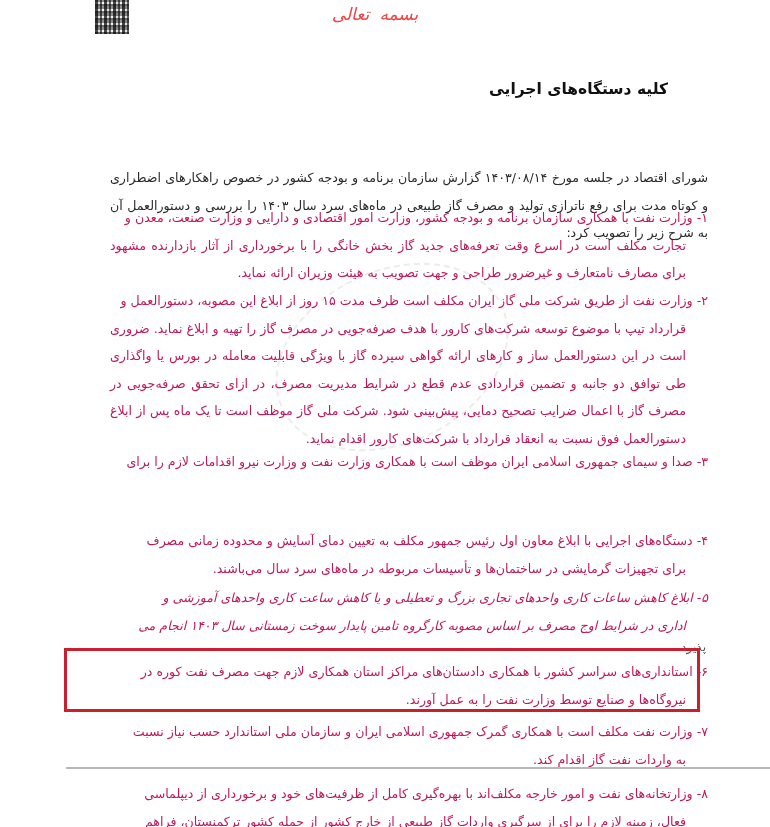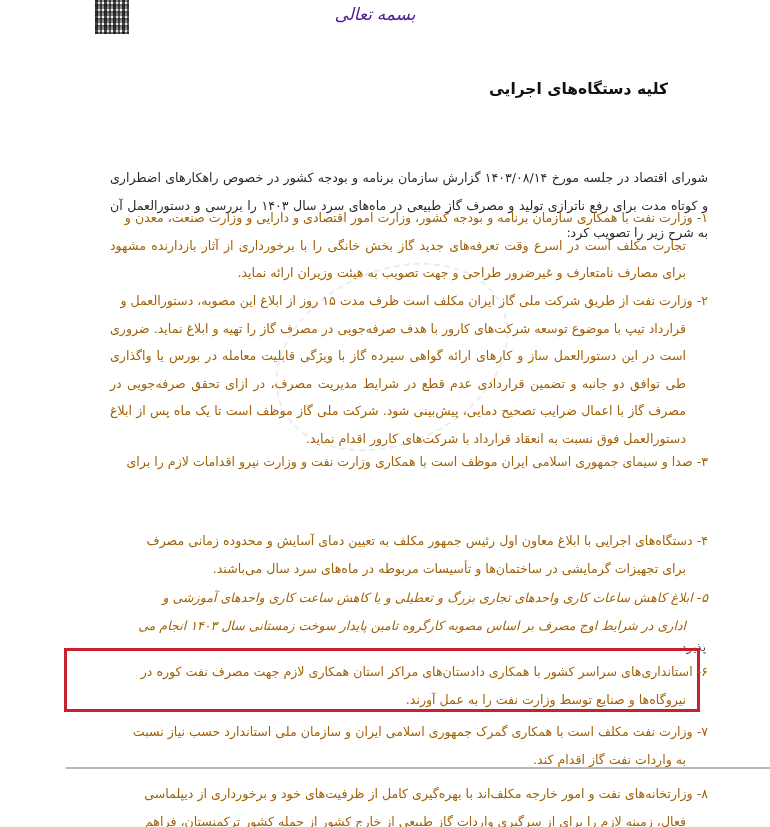--- a/index.html
+++ b/index.html
@@ -13,36 +13,36 @@
   .qr {
     position: absolute; left: 95px; top: 0px; width: 34px; height: 34px;
     background:
       repeating-linear-gradient(90deg, rgba(40,40,40,.85) 0 3px, rgba(200,200,200,.5) 3px 5px, rgba(60,60,60,.8) 5px 7px, rgba(230,230,230,.4) 7px 9px),
       repeating-linear-gradient(0deg, rgba(30,30,30,.6) 0 2px, rgba(255,255,255,.4) 2px 4px, rgba(80,80,80,.6) 4px 7px);
     background-blend-mode: multiply;
     filter: blur(0.4px);
   }
   .bismillah {
     position: absolute; left: 330px; top: 4px; width: 90px; text-align: center;
-    font-family: Liberation Sans, sans-serif; font-size: 17px; font-style: italic; color: #4c1d95;
+    font-family: Liberation Mono, monospace; font-size: 17px; font-style: italic; color: #ef4444;
     direction: rtl;
   }
   .addressee {
     position: absolute; right: 102px; top: 80px;
     font-family: "DejaVu Sans", sans-serif; font-weight: bold; font-size: 15.5px; color: #111;
     direction: rtl;
     margin-left: 32px;
   }
   .body-text {
     position: absolute; left: 110px; width: 598px;
     direction: rtl; text-align: justify; text-align-last: right;
     font-size: 12.6px; line-height: 27.5px; color: #2a2a2a; margin-top: 40px;
   }
   .intro { top: 124px; }
-  .item { position: absolute; left: 110px; width: 598px; direction: rtl; font-size: 12.6px; line-height: 27.5px; color: #a16207; }
+  .item { position: absolute; left: 110px; width: 598px; direction: rtl; font-size: 12.6px; line-height: 27.5px; color: #be185d; }
   .item .num { display: inline; }
   .item p { margin: 0; text-align: justify; text-align-last: right; }
   .item .cont { padding-right: 22px; }
   .i1 { top: 204px; }
   .i2 { top: 287px; }
   .i3 { top: 448px; }
   .i4 { top: 527px; }
   .i5 { top: 584px; font-style: italic; }
   .i6 { top: 658px; }
   .i7 { top: 718px; }

